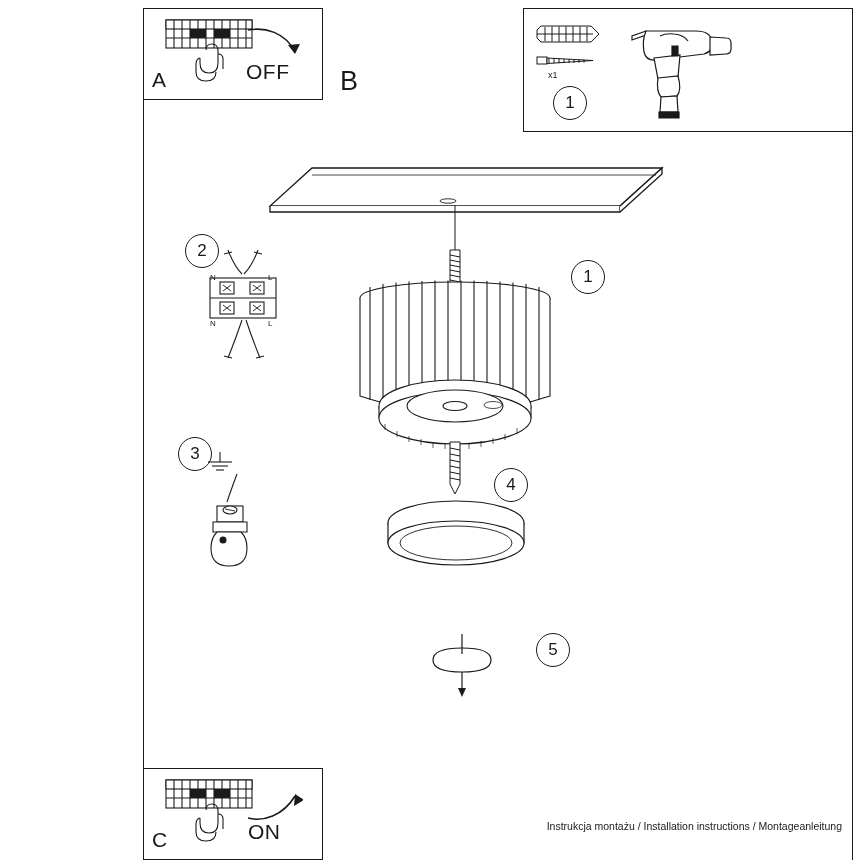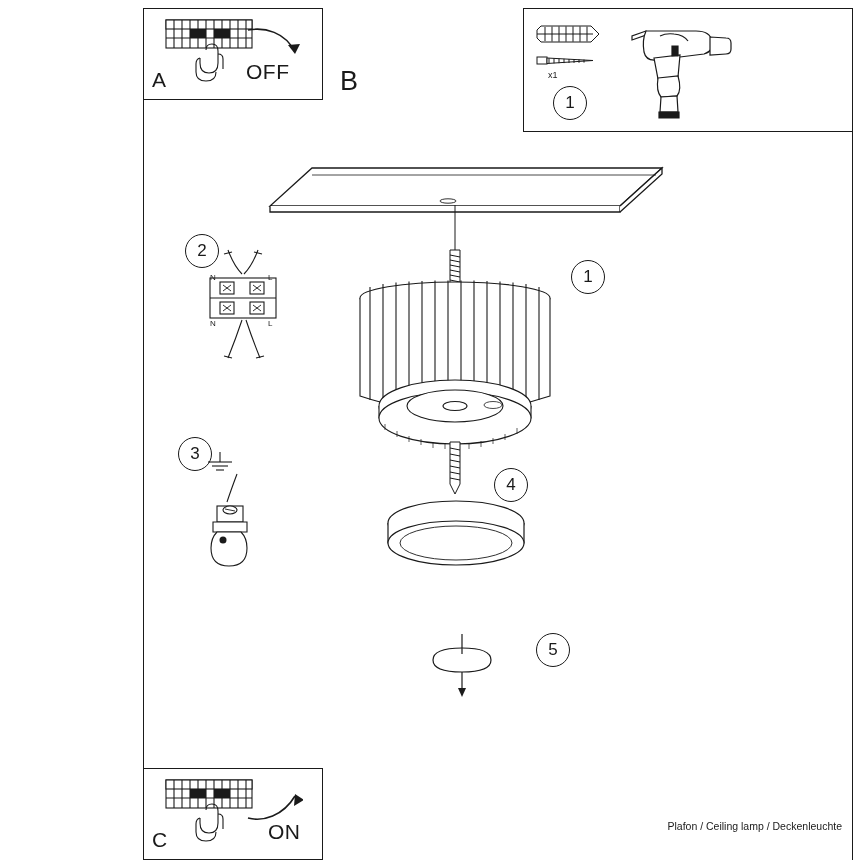--- a/index.html
+++ b/index.html
@@ -363,21 +363,21 @@
         <line x1="22" y1="37" x2="32" y2="39" stroke-width="0.9"></line>
         <path d="M10 50 l34 0 l0 10 l-34 0 z"></path>
         <path d="M14 60 q-6 6 -6 16 q0 18 18 18 q18 0 18 -18 q0 -10 -6 -16 z"></path>
         <circle cx="20" cy="68" r="3.5" fill="#1a1a1a" stroke="none"></circle>
       </g>
     </svg>
   </div>
 
   <div class="box" style="left:143px; top:768px; width:180px; height:92px;"></div>
   <div class="letter" style="left:152px; top:828px;">C</div>
-  <div class="onoff" style="left:248px; top:820px;margin-left:20px;">ON</div>
+  <div class="onoff" style="left:248px; top:820px;">ON</div>
 
   <div class="abs" style="left:160px; top:774px;">
     <svg width="120" height="75" viewBox="0 0 120 75">
       <g fill="none" stroke="#1a1a1a" stroke-width="1.1">
         <rect x="6" y="6" width="86" height="28"></rect>
         <rect x="6" y="6" width="86" height="9" fill="#ffffff"></rect>
         <line x1="6" y1="24" x2="92" y2="24"></line>
         <g>
           <line x1="14" y1="6" x2="14" y2="34"></line>
           <line x1="22" y1="6" x2="22" y2="34"></line>
@@ -400,16 +400,16 @@
   </div>
 
   <div class="abs" style="left:243px; top:788px;">
     <svg width="60" height="40" viewBox="0 0 60 40">
       <path d="M5 30 C 20 34, 40 28, 52 8" fill="none" stroke="#1a1a1a" stroke-width="1.6"></path>
       <path d="M52 6 l -1 12 l 10 -6 z" fill="#1a1a1a"></path>
     </svg>
   </div>
 
   <div class="footer-text" style="left:430px; top:818px; width:412px;">
-    <div>Plafon / Ceiling lamp / Deckenleuchte</div>
+    <div>Instrukcja montażu / Installation instructions / Montageanleitung</div>
   </div>
 
 </div>
 
 </body></html>

